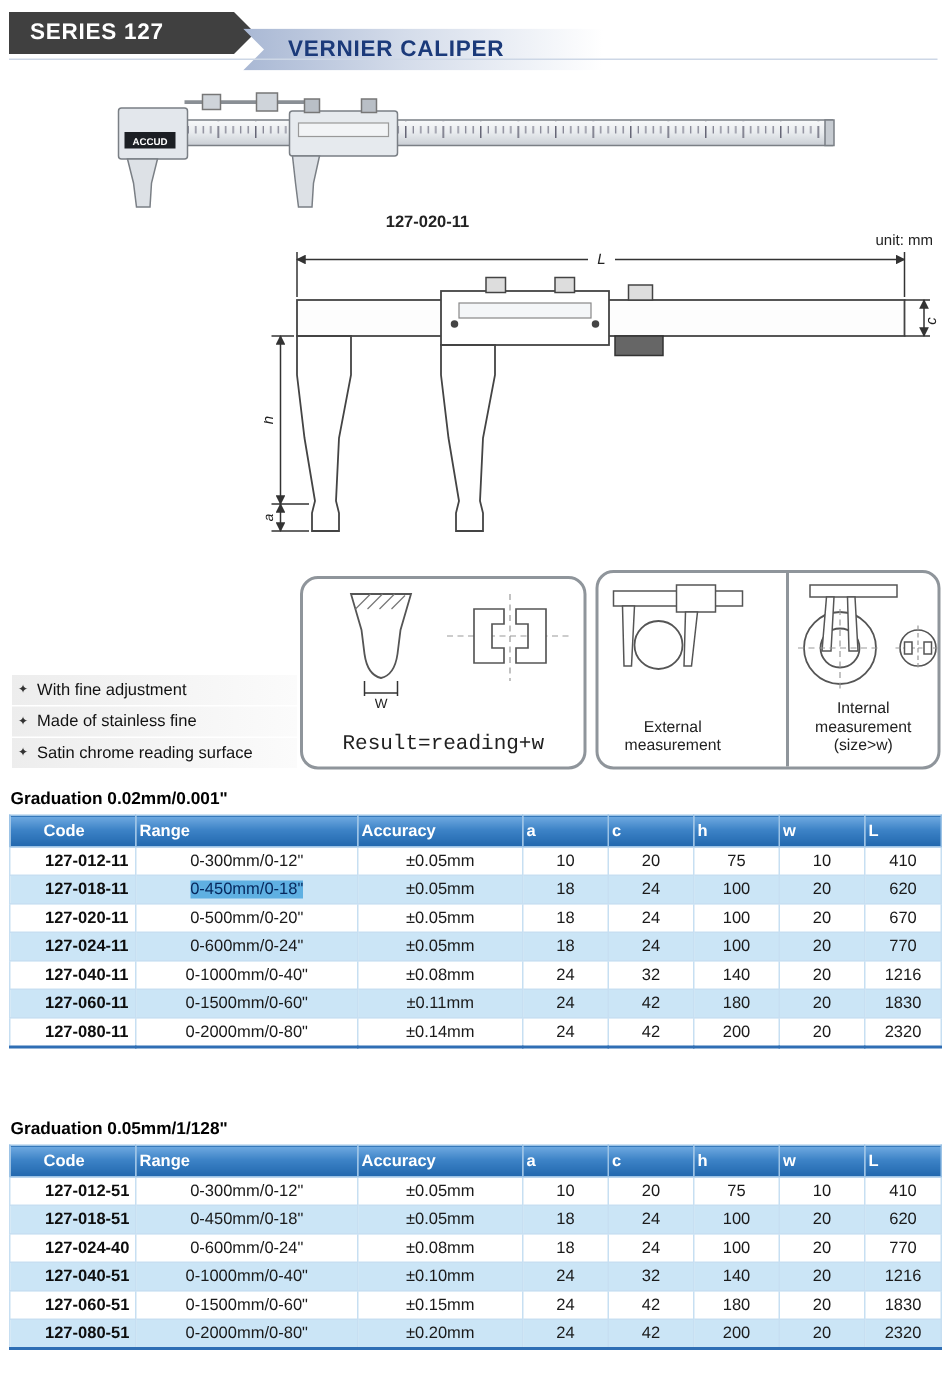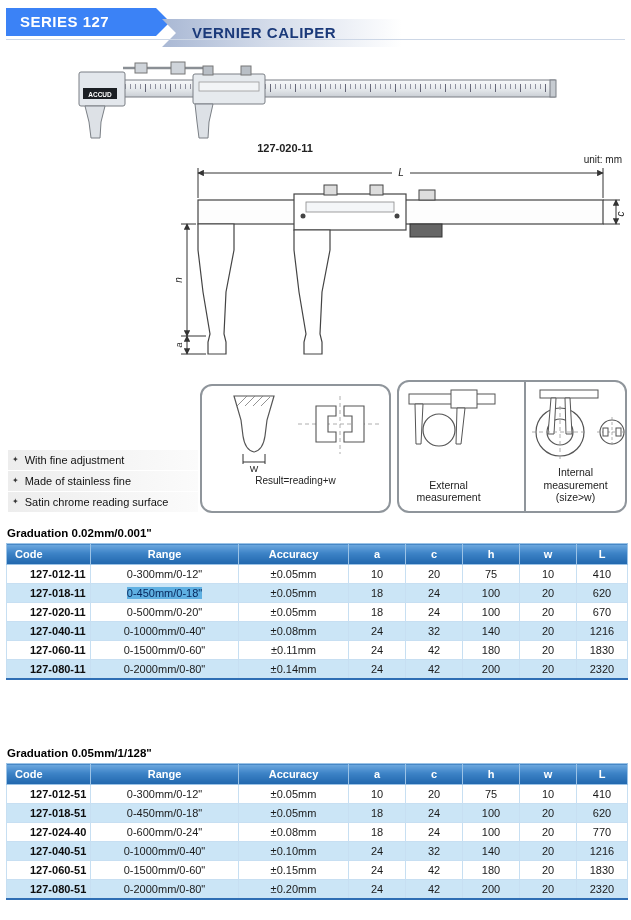--- a/index.html
+++ b/index.html
@@ -1,21 +1,21 @@
 <!DOCTYPE html>
 <html><head>
 <meta charset="utf-8">
 <style>
   html,body{margin:0;padding:0;background:#fff;}
   body{font-family:"Liberation Sans", sans-serif; color:#111;}
   .page{position:relative;width:631px;height:920px;background:#fff;overflow:hidden;}
 
   
   .hd{position:absolute;left:6px;top:8px;height:28px;width:620px;}
-  .series{position:absolute;left:0;top:0;width:164px;height:28px;background:#3b82f6;color:#fff;
+  .series{position:absolute;left:0;top:0;width:164px;height:28px;background:#404040;color:#fff;
           font-size:15px;font-weight:bold;line-height:28px;padding-left:14px;box-sizing:border-box;
           letter-spacing:0.5px;
           clip-path:polygon(0 0, calc(100% - 14px) 0, 100% 50%, calc(100% - 14px) 100%, 0 100%);}
   .strip{position:absolute;left:156px;top:0;width:240px;height:28px;
          background:linear-gradient(90deg,#a9b8d4 0%,#d4dcea 45%,#ffffff 100%);
          clip-path:polygon(0 0, 100% 0, 100% 100%, 0 100%, 14px 50%);
          color:#1b3a7a;font-weight:bold;font-size:15px;line-height:28px;padding-left:30px;
          box-sizing:border-box;letter-spacing:0.5px;margin-top:11px;}
   .hd-rule{position:absolute;left:6px;top:39px;width:619px;height:1px;background:#cdd7e6;}
 
@@ -36,35 +36,35 @@
 
   
   .rbox{position:absolute;border:2px solid #8f959b;border-radius:12px;background:#fff;box-sizing:border-box;}
   #result-box{left:200px;top:384px;width:191px;height:129px;}
   #meas-box{left:397px;top:380px;width:230px;height:133px;display:flex;}
   .meas-half{flex:1;position:relative;}
   .meas-half.right{border-left:2px solid #8f959b;margin-left:26px;}
   .box-label{position:absolute;bottom:7px;left:0;right:0;text-align:center;
              font-size:10.5px;color:#222;line-height:1.2;}
   .box-label .inner{max-width:96px;margin:0 auto;}
-  #result-box .box-label{bottom:24px;font-size:10px;}
+  #result-box .box-label{bottom:6px;font-size:14px;font-family:Liberation Mono, monospace;}
   .sketch{position:absolute;top:6px;left:0;right:0;text-align:center;}
 
   
   .table-section{position:absolute;left:6px;width:621px;}
   #table-section-0{top:527px;}
   #table-section-1{top:747px;}
   .grad-title{font-weight:bold;font-size:11.5px;color:#000;margin:0 0 4px 1px;}
   .datatable{border-collapse:collapse;table-layout:fixed;width:621px;font-size:11px;
              border-bottom:2px solid #2f6eb4;}
   .c-code{width:84px}.c-range{width:148px}.c-acc{width:110px}.c-n{width:57px}.c-l{width:51px}
   .datatable th{background:linear-gradient(180deg,#6ea9e0 0%,#3c82c6 45%,#2167ad 100%);
                 color:#fff;font-weight:bold;height:20px;border:1px solid #9cc3e6;
-                font-size:11px;text-align:center;padding:0 2px;}
-  .datatable th.left{text-align:left;padding-left:8px;}
+                font-size:11px;text-align:left;padding:0 2px;}
+  .datatable th.left{text-align:left;padding-left:22px;}
   .datatable td{height:18px;border:1px solid #c7dff2;text-align:center;color:#1a1a1a;
                 background:#fff;padding:0 2px;}
   .datatable tbody tr:nth-child(even) td{background:#cbe5f6;}
   .datatable td.code{font-weight:bold;text-align:left;padding-left:23px;color:#0d0d0d;}
   .sel{background:#5fb0e2;color:#06275c;}
 
   
   svg text{font-family:"Liberation Sans", sans-serif;}
 </style>
 </head>
@@ -309,20 +309,30 @@
             <td class="code">127-020-11</td>
             <td>0-500mm/0-20"</td>
             <td>±0.05mm</td>
             <td>18</td>
             <td>24</td>
             <td>100</td>
             <td>20</td>
             <td>670</td>
           </tr>
           <tr>
+            <td class="code">127-024-11</td>
+            <td>0-600mm/0-24"</td>
+            <td>±0.05mm</td>
+            <td>18</td>
+            <td>24</td>
+            <td>100</td>
+            <td>20</td>
+            <td>770</td>
+          </tr>
+          <tr>
             <td class="code">127-040-11</td>
             <td>0-1000mm/0-40"</td>
             <td>±0.08mm</td>
             <td>24</td>
             <td>32</td>
             <td>140</td>
             <td>20</td>
             <td>1216</td>
           </tr>
           <tr>

